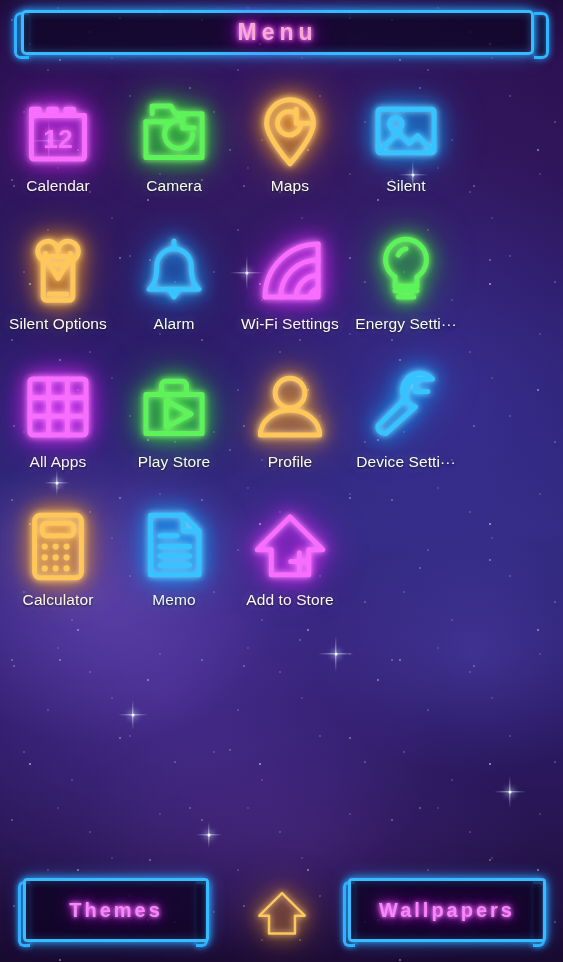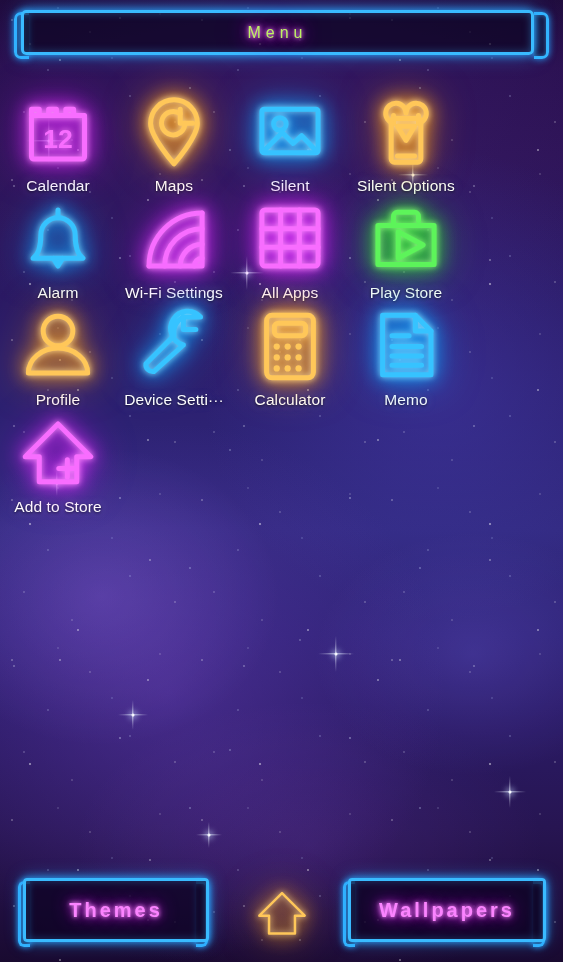--- a/index.html
+++ b/index.html
@@ -140,38 +140,39 @@
     background: rgba(14,5,36,.72);
     box-shadow:
       0 0 9px #2aa8ff,
       0 0 20px rgba(40,160,255,.5),
       inset 0 0 9px rgba(60,180,255,.35);
     display: flex;
     align-items: center;
     justify-content: center;
   }
   .title-text {
-    color: #bef264;
-    font-size: 16px;
-    font-weight: 400;
+    color: #f9a8d4;
+    font-size: 23px;
+    font-weight: 700;
     letter-spacing: 5px;
     text-shadow:
       0 0 4px #ff9cff,
       0 0 10px #ef42ff,
       0 0 20px #d400ff,
       0 0 34px rgba(212,0,255,.65);
   }
 
   
   .grid {
     position: absolute;
     left: 0; top: 88px;
     width: 464px;
     display: grid;
     grid-template-columns: repeat(4, 1fr);
+    row-gap: 31px;
   }
   .cell {
     display: flex;
     flex-direction: column;
     align-items: center;
     justify-content: flex-start;
   }
   .icon-box {
     width: 86px; height: 86px;
     display: flex;
@@ -338,20 +339,31 @@
       <div class="cell n-pink">
         <div class="icon-box">
           <svg viewBox="0 0 100 100">
     <path d="M16 30 L16 22 L26 22 L26 30 L38 30 L38 22 L48 22 L48 30 L60 30 L60 22 L70 22 L70 30 L84 30"></path>
     <rect x="16" y="30" width="68" height="56" rx="3"></rect>
     <text class="fillglyph" x="50" y="72" text-anchor="middle" font-family="'Liberation Sans',sans-serif" font-size="34" font-weight="600">12</text>
           </svg>
         </div>
         <div class="lbl">Calendar</div>
       </div>
+      <div class="cell n-green">
+        <div class="icon-box">
+          <svg viewBox="0 0 100 100">
+    <path d="M14 38 L14 84 L86 84 L86 28 L52 28 L46 18 L22 18 L22 28"></path>
+    <path d="M14 38 L46 38"></path>
+    <path d="M74 54 A18 18 0 1 1 61 37"></path>
+    <path d="M61 28 L61 46 L76 46"></path>
+          </svg>
+        </div>
+        <div class="lbl">Camera</div>
+      </div>
       <div class="cell n-amber">
         <div class="icon-box">
           <svg viewBox="0 0 100 100">
     <path d="M50 92 C50 92 20 58 20 40 A30 30 0 1 1 80 40 C80 58 50 92 50 92 Z"></path>
     <path d="M64 40 A15 15 0 1 1 58 28"></path>
     <path d="M58 22 L58 40 L74 40"></path>
           </svg>
         </div>
         <div class="lbl">Maps</div>
       </div>
@@ -391,20 +403,30 @@
         <div class="icon-box">
           <svg viewBox="0 0 100 100">
     <path d="M86 18 A68 68 0 0 0 18 86"></path>
     <path d="M86 38 A48 48 0 0 0 38 86"></path>
     <path d="M86 58 A28 28 0 0 0 58 86"></path>
     <path d="M86 76 A10 10 0 0 0 76 86"></path>
     <path d="M86 18 L86 86 L18 86"></path>
           </svg>
         </div>
         <div class="lbl">Wi-Fi Settings</div>
+      </div>
+      <div class="cell n-green">
+        <div class="icon-box">
+          <svg viewBox="0 0 100 100">
+    <path d="M50 12 A26 26 0 0 1 64 60 L64 72 L36 72 L36 60 A26 26 0 0 1 50 12 Z"></path>
+    <path d="M36 78 L64 78 M40 86 L60 86"></path>
+    <path d="M40 32 A14 14 0 0 1 50 24"></path>
+          </svg>
+        </div>
+        <div class="lbl">Energy Setti···</div>
       </div>
       <div class="cell n-pink">
         <div class="icon-box">
           <svg viewBox="0 0 100 100">
     <rect x="14" y="14" width="72" height="72" rx="4"></rect>
     <path d="M38 14 L38 86 M62 14 L62 86 M14 38 L86 38 M14 62 L86 62"></path>
           </svg>
         </div>
         <div class="lbl">All Apps</div>
       </div>

